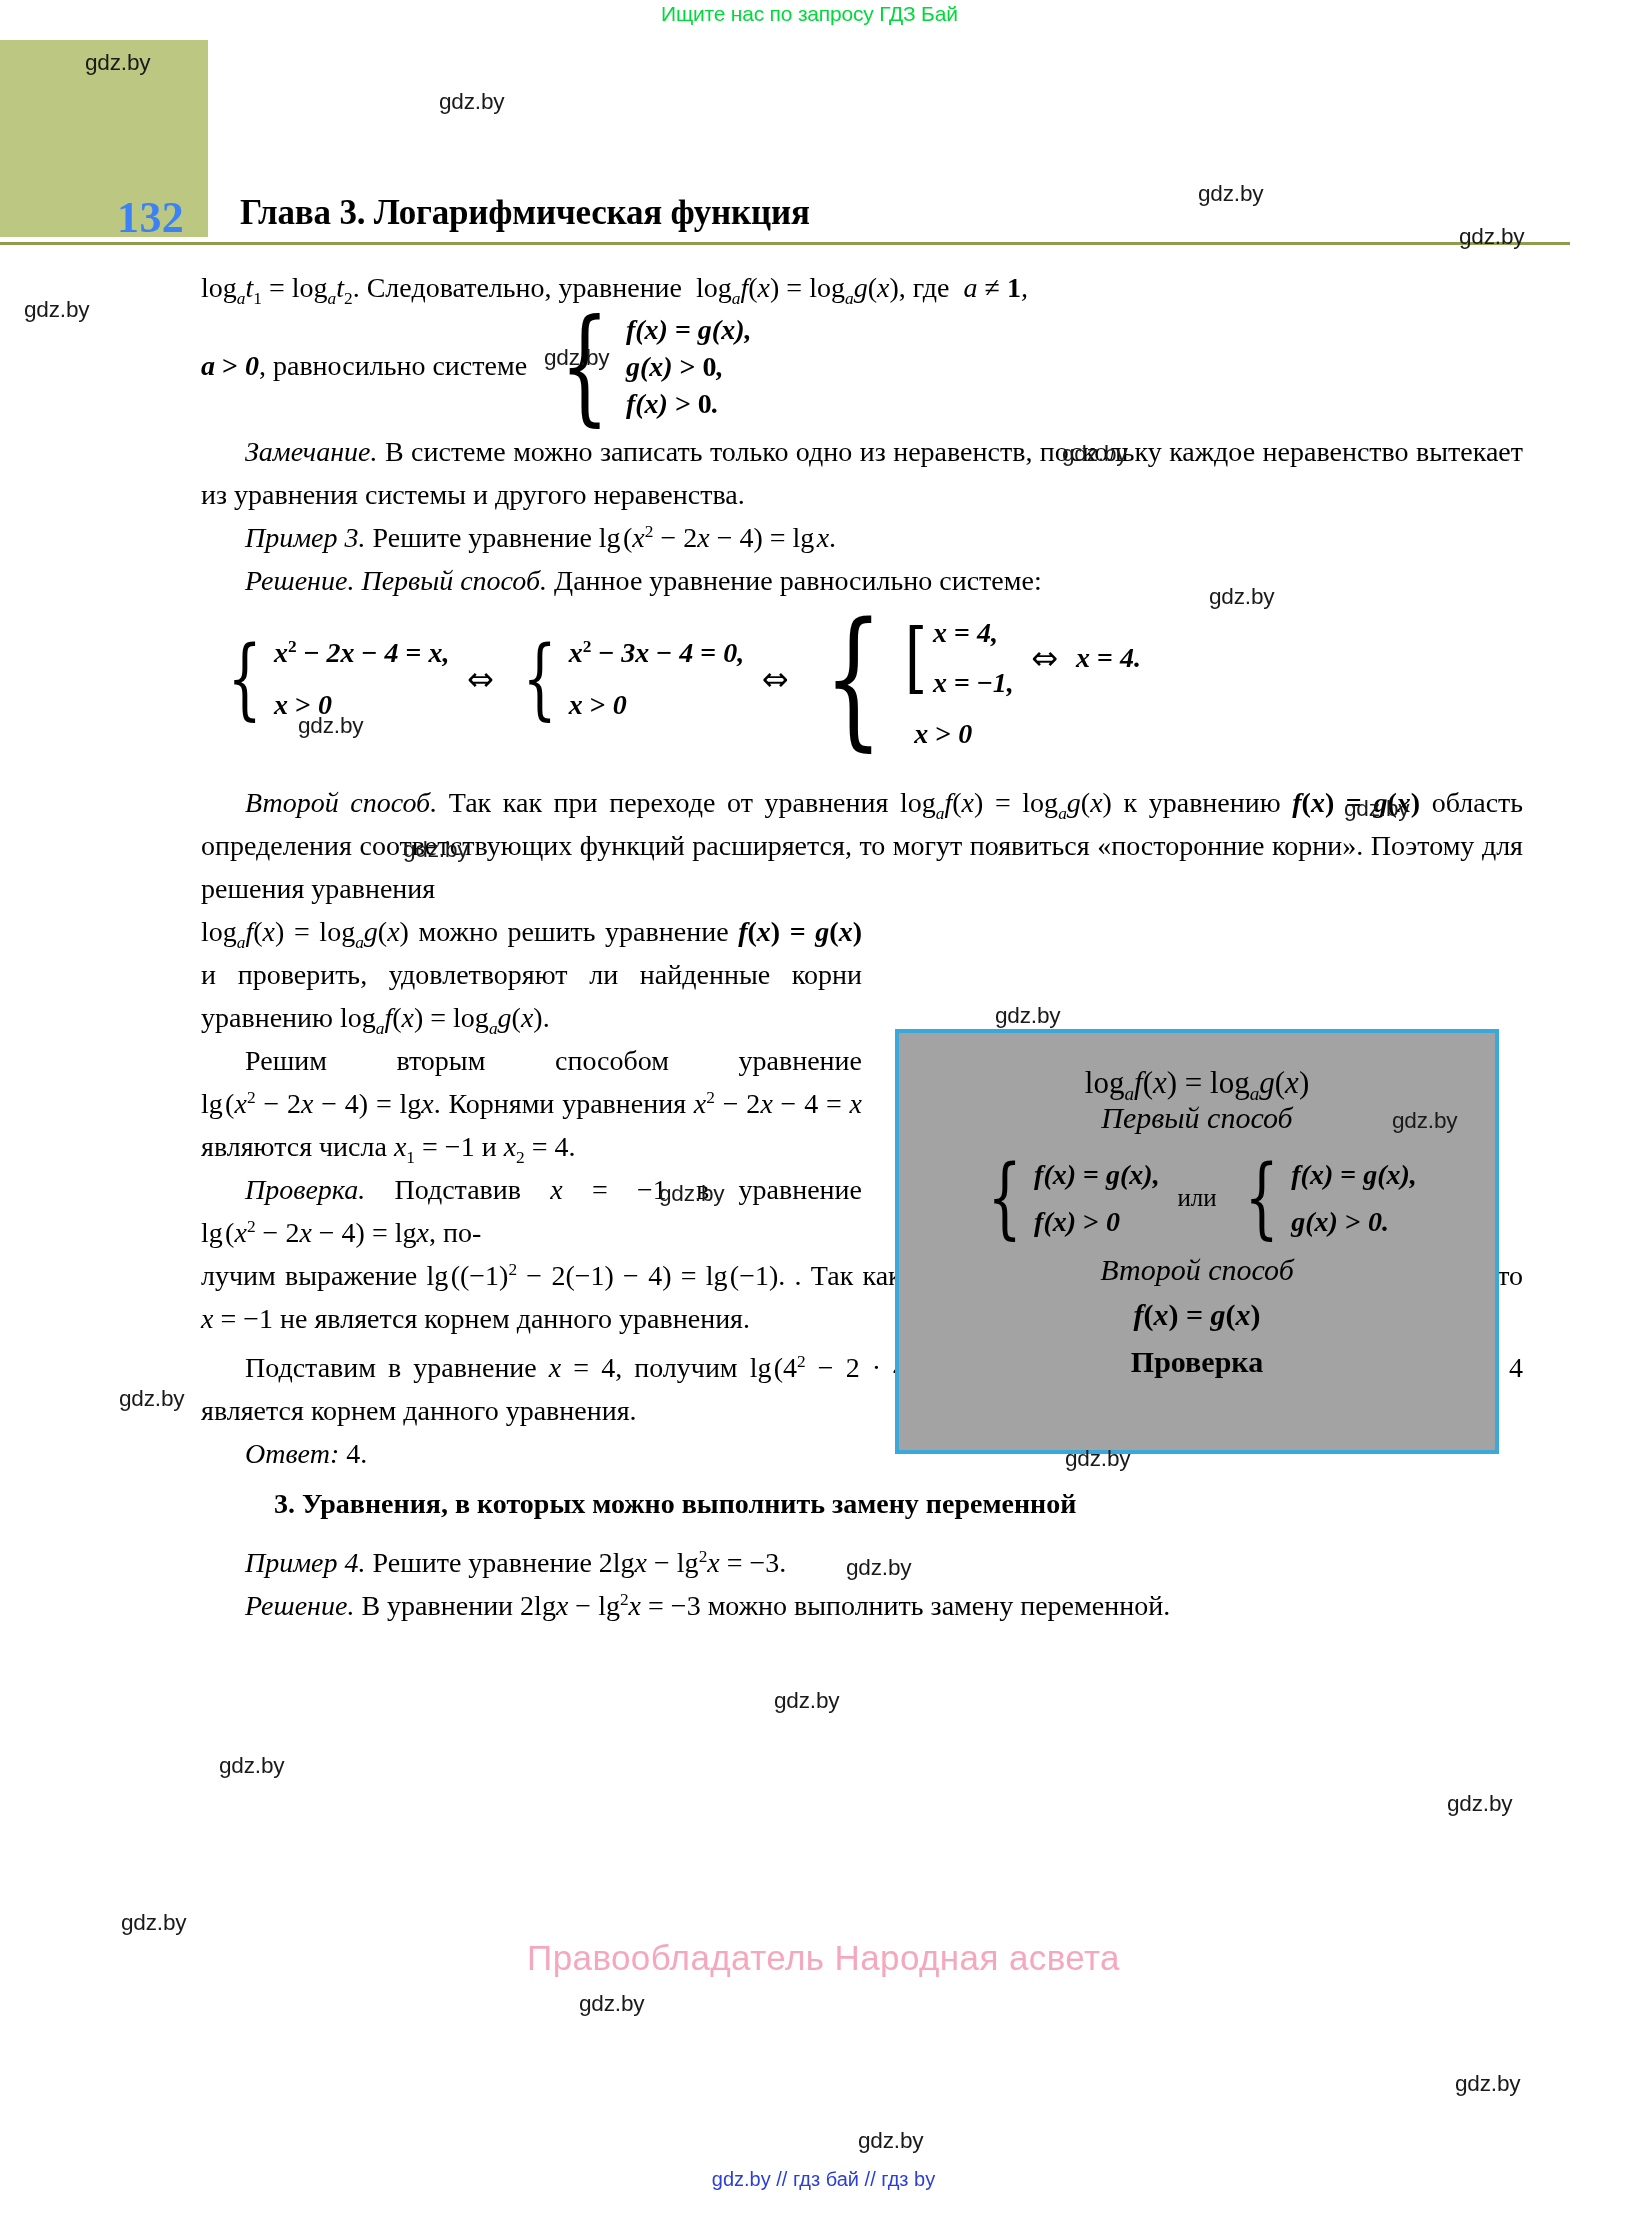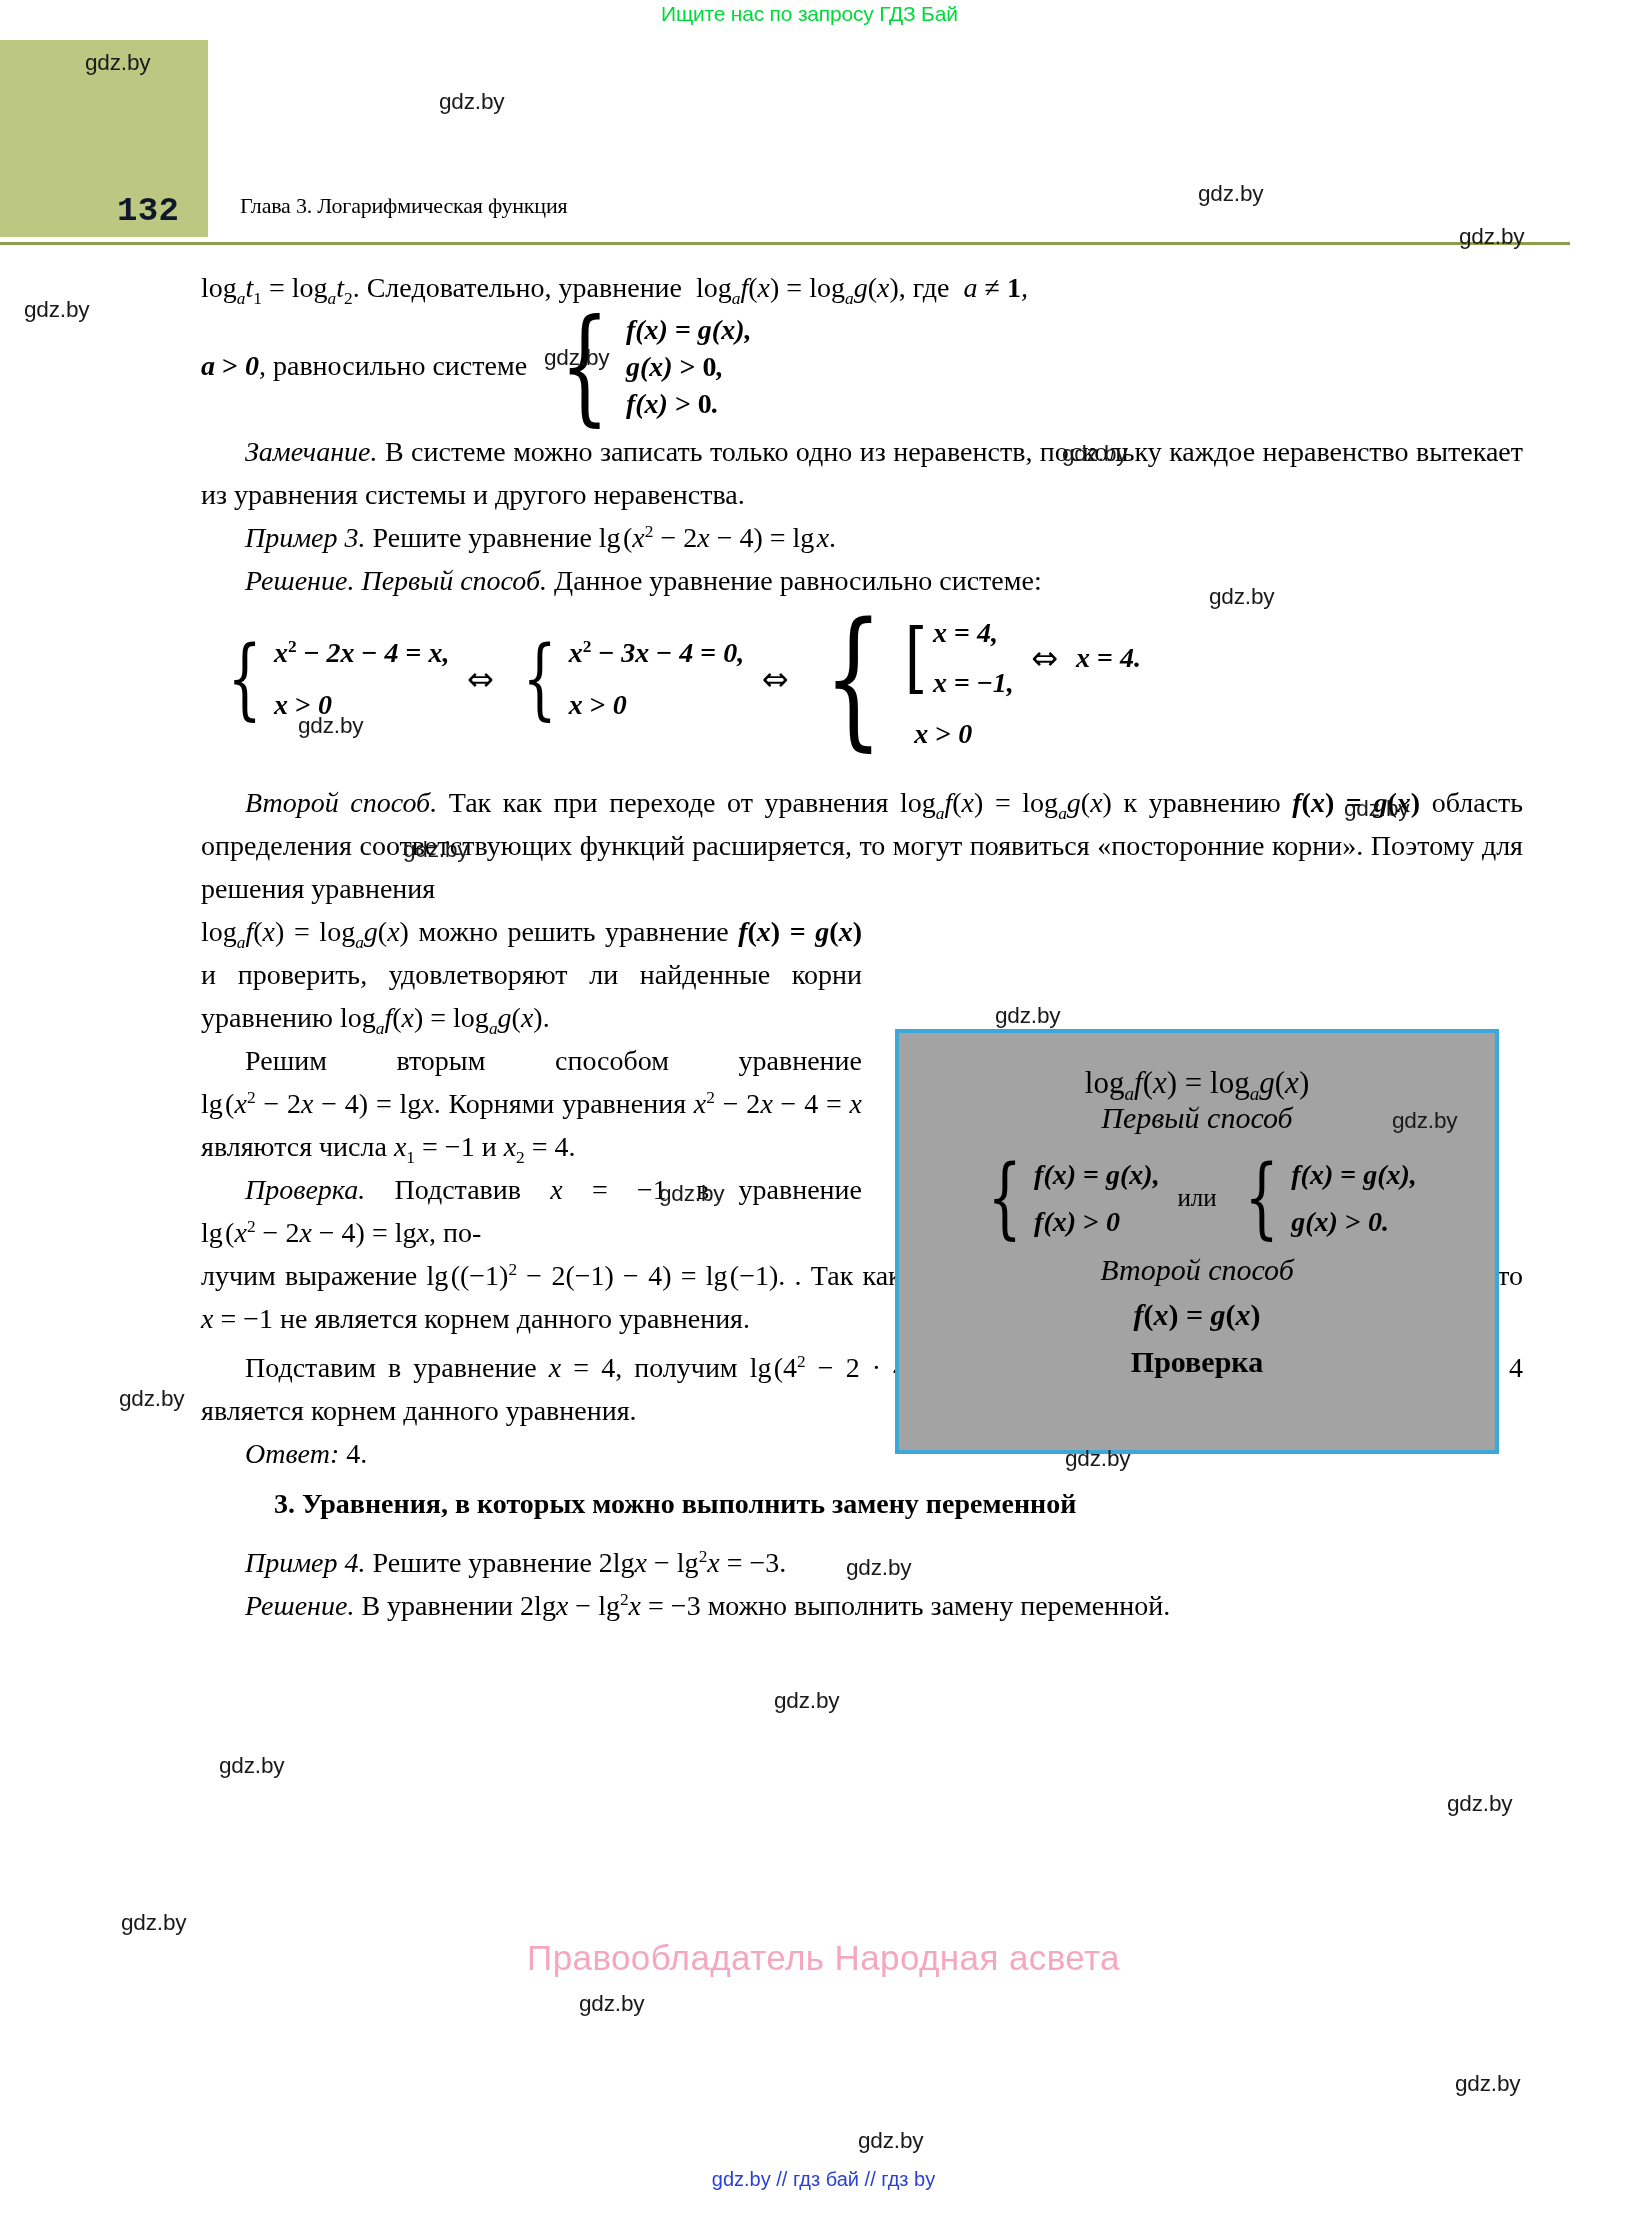--- a/index.html
+++ b/index.html
@@ -41,33 +41,33 @@
     top: 40px;
     width: 208px;
     height: 197px;
     background: #bcc882;
     z-index: 5;
   }
   .page-number {
     position: absolute;
     left: 117px;
     top: 192px;
-    font-size: 34px;
+    font-size: 44px;
     font-weight: 700;
-    color: #0f172a;
-    font-family: Liberation Mono, monospace;
+    color: #3b82f6;
+    font-family: Liberation Serif, serif;
     letter-spacing: 0.4px;
     z-index: 20;
   }
   .chapter-title {
     position: absolute;
     left: 240px;
     top: 193px;
-    font-size: 22px;
-    font-weight: 400;
+    font-size: 35px;
+    font-weight: 700;
     letter-spacing: -0.2px;
     z-index: 20;
   }
   .header-rule {
     position: absolute;
     left: 0;
     top: 242px;
     width: 1570px;
     height: 3.2px;
     background: #8e9c4d;

